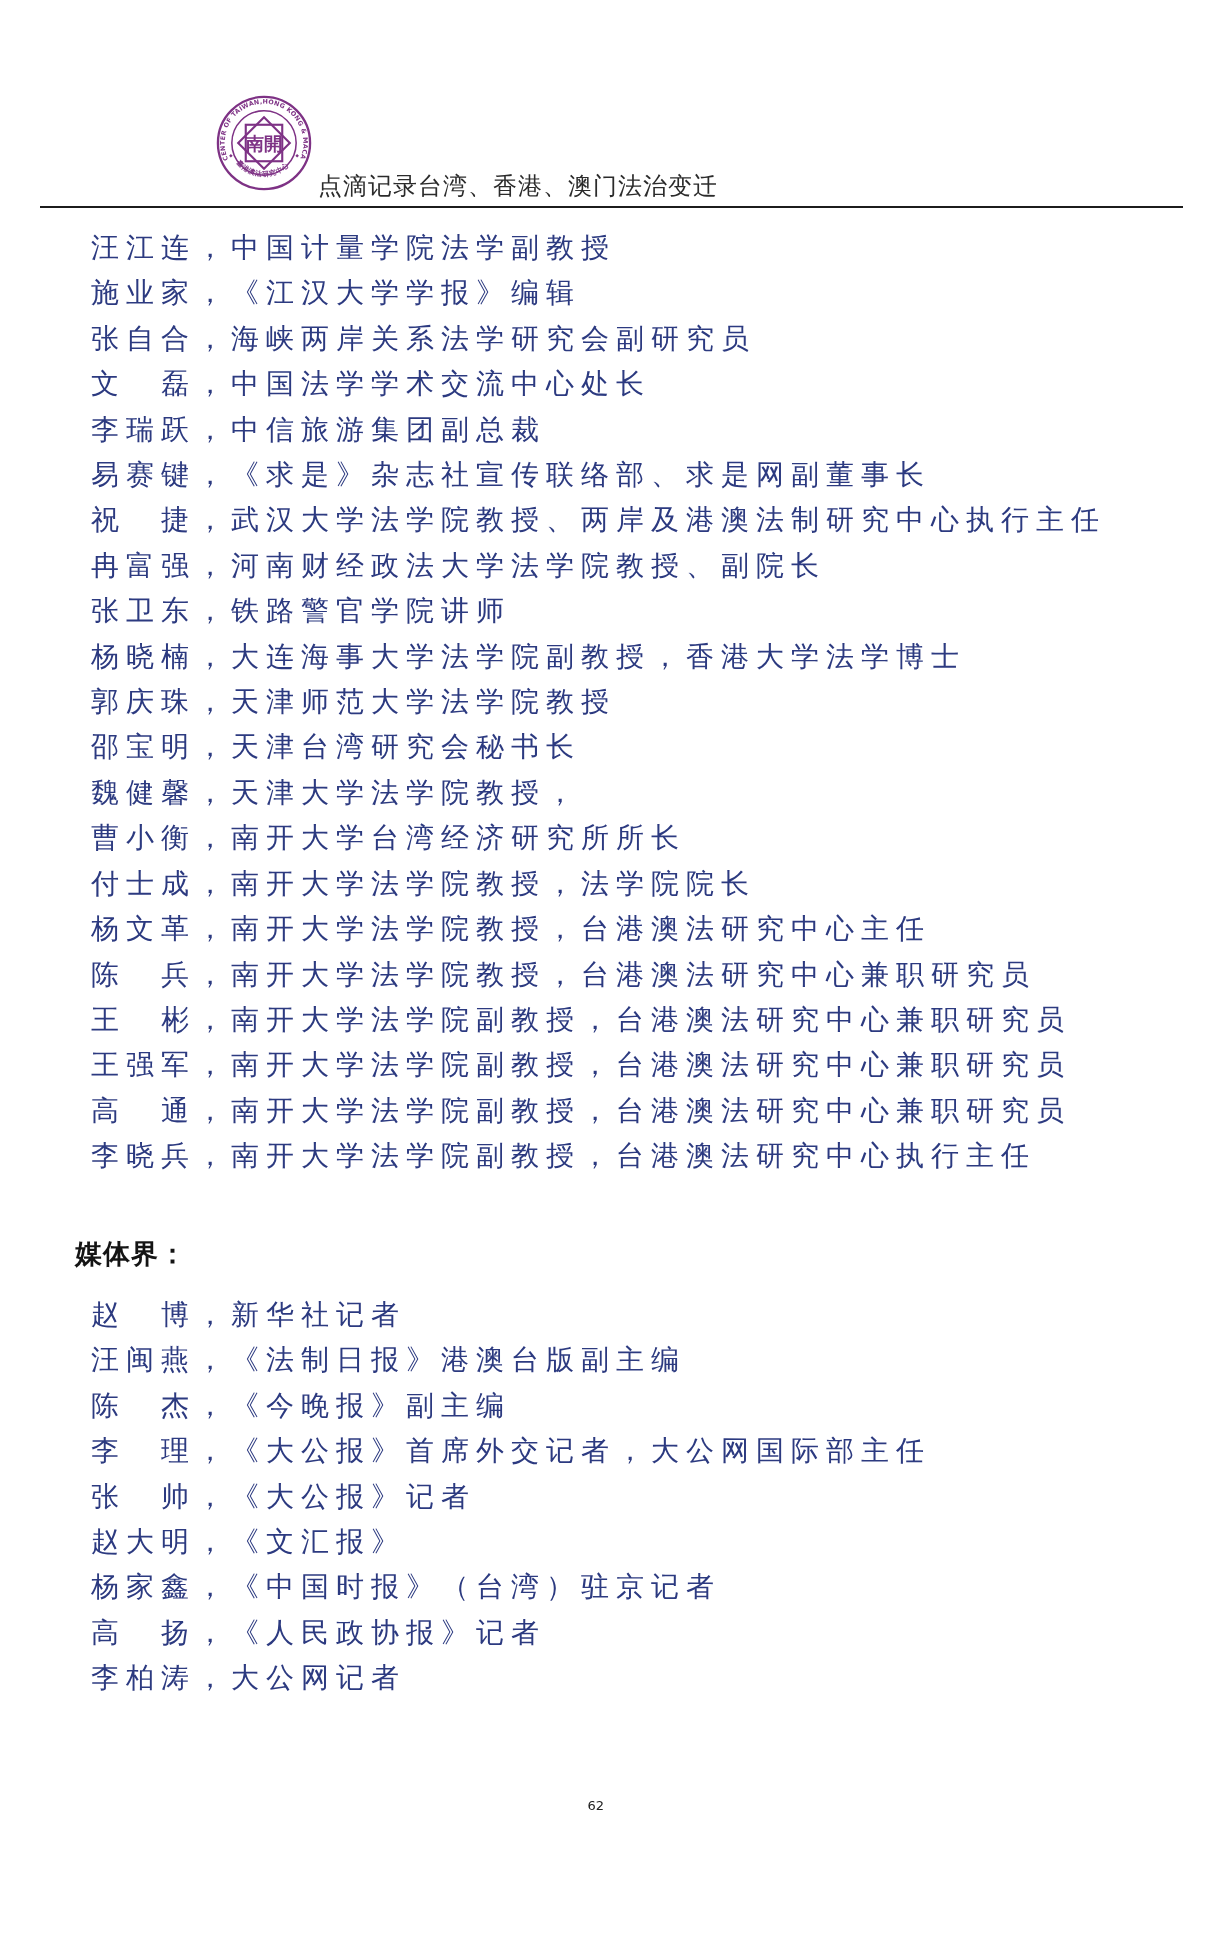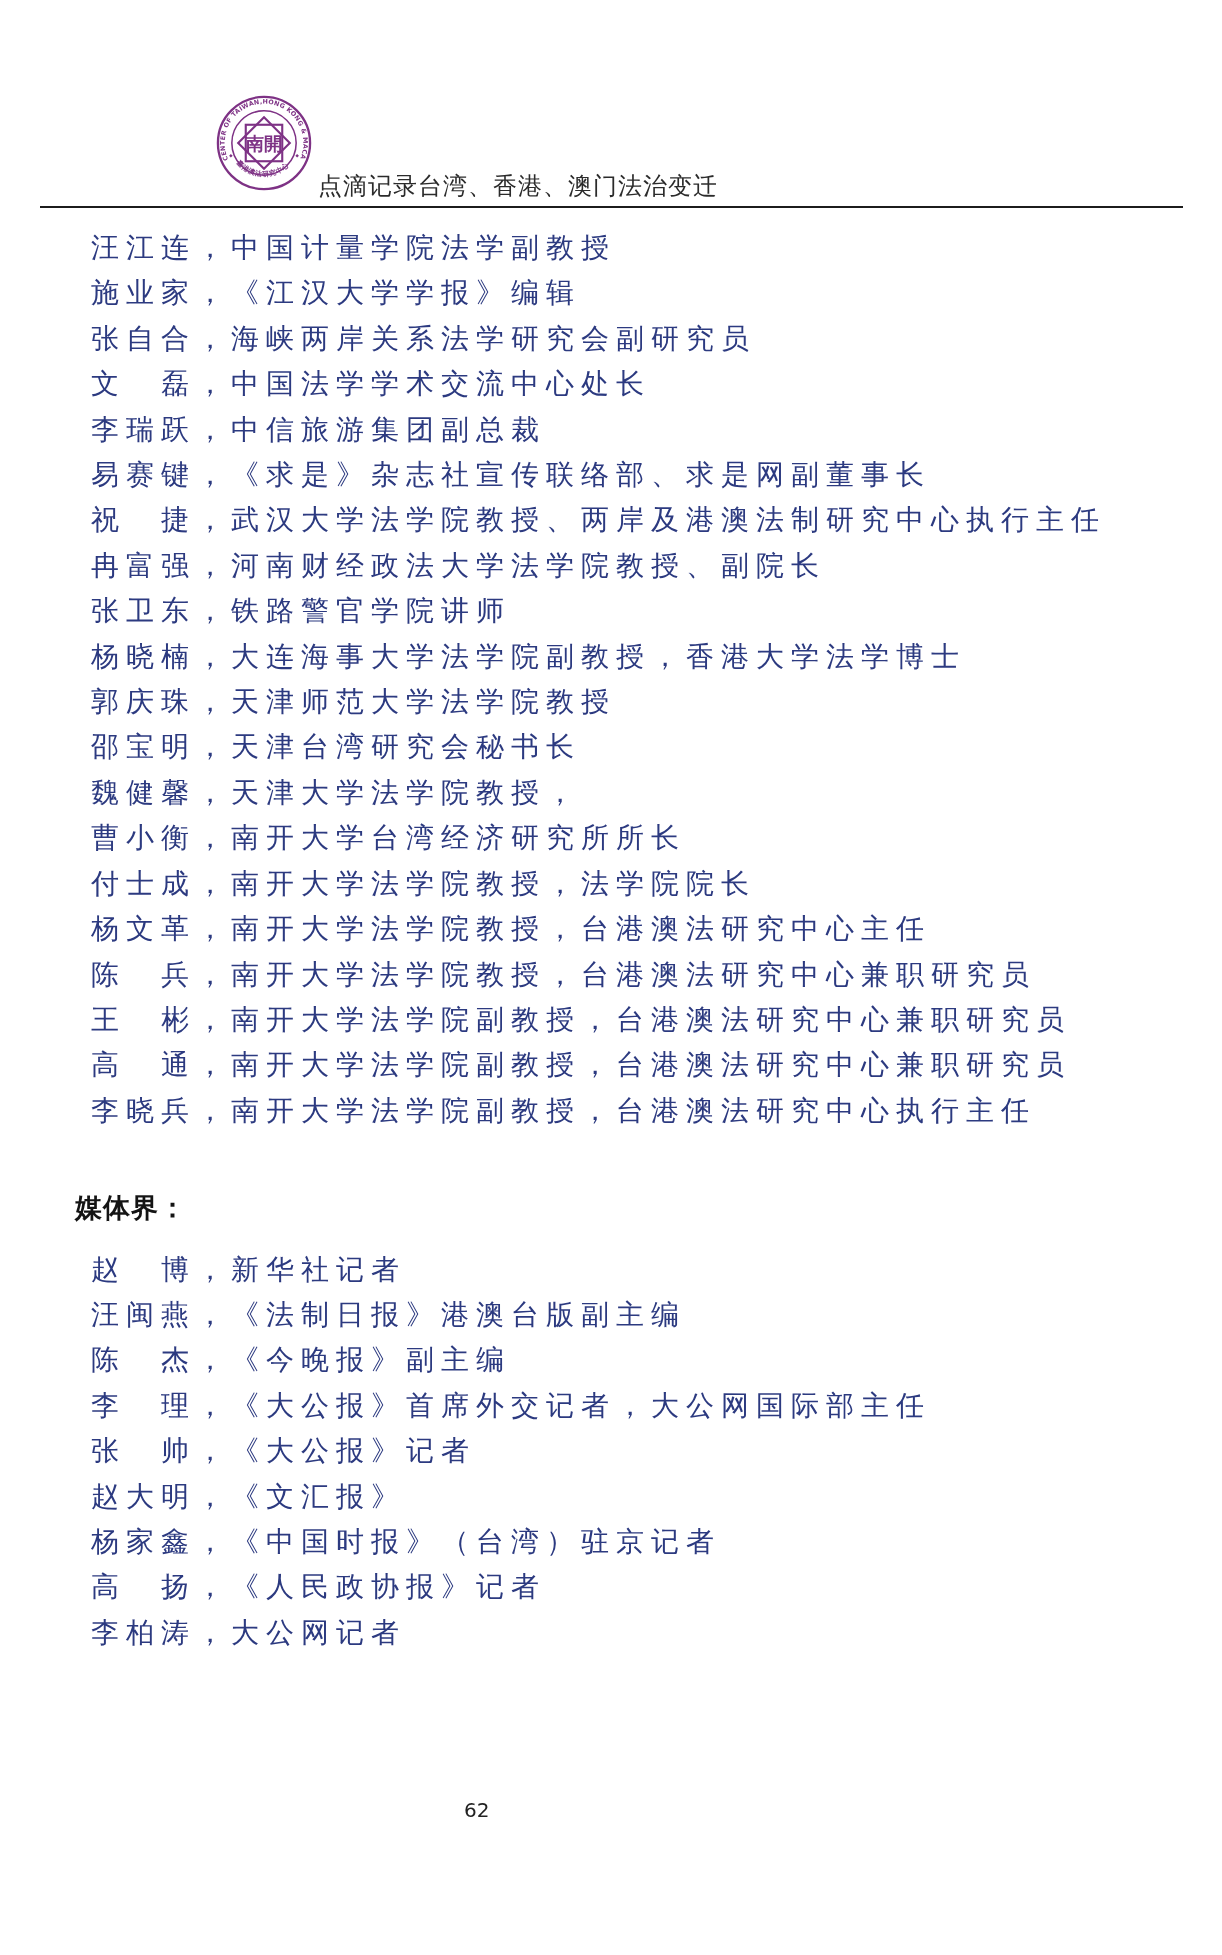--- a/index.html
+++ b/index.html
@@ -20,22 +20,22 @@
   ul.entries li{
     font-size:28px;line-height:45.4px;letter-spacing:7px;white-space:nowrap;
     color:#2c3a80;
   }
   .media-heading{
     margin:52px 0 12px 0;font-family:"DejaVu Sans","Liberation Sans",sans-serif;
     font-weight:bold;font-size:27px;line-height:45.4px;letter-spacing:1px;color:#141414;
   }
   
   .page-number{
-    position:absolute;top:1798px;left:464px;width:140px;text-align:left;
-    font-family:"DejaVu Sans","Liberation Sans",sans-serif;font-size:20px;color:#222;
+    position:absolute;top:1798px;left:464px;width:140px;text-align:right;
+    font-family:"DejaVu Sans","Liberation Sans",sans-serif;font-size:13px;color:#222;
   }
 </style>
 </head>
 <body>
 
 <div class="page">
 
   <svg class="logo" viewBox="0 0 100 100">
     <defs>
       <path id="arc-top" d="M 12.85,67.3 A 41,41 0 1 1 87.15,67.3" fill="none"></path>
@@ -72,20 +72,21 @@
         <li><span>张卫东</span><span>，</span><span>铁路警官学院讲师</span></li>
         <li><span>杨晓楠</span><span>，</span><span>大连海事大学法学院副教授，香港大学法学博士</span></li>
         <li><span>郭庆珠</span><span>，</span><span>天津师范大学法学院教授</span></li>
         <li><span>邵宝明</span><span>，</span><span>天津台湾研究会秘书长</span></li>
         <li><span>魏健馨</span><span>，</span><span>天津大学法学院教授，</span></li>
         <li><span>曹小衡</span><span>，</span><span>南开大学台湾经济研究所所长</span></li>
         <li><span>付士成</span><span>，</span><span>南开大学法学院教授，法学院院长</span></li>
         <li><span>杨文革</span><span>，</span><span>南开大学法学院教授，台港澳法研究中心主任</span></li>
         <li><span>陈　兵</span><span>，</span><span>南开大学法学院教授，台港澳法研究中心兼职研究员</span></li>
         <li><span>王　彬</span><span>，</span><span>南开大学法学院副教授，台港澳法研究中心兼职研究员</span></li>
+        <li><span>王强军</span><span>，</span><span>南开大学法学院副教授，台港澳法研究中心兼职研究员</span></li>
         <li><span>高　通</span><span>，</span><span>南开大学法学院副教授，台港澳法研究中心兼职研究员</span></li>
         <li><span>李晓兵</span><span>，</span><span>南开大学法学院副教授，台港澳法研究中心执行主任</span></li>
       </ul>
     <h2 class="media-heading">媒体界：</h2>
     <ul class="entries">
         <li><span>赵　博</span><span>，</span><span>新华社记者</span></li>
         <li><span>汪闽燕</span><span>，</span><span>《法制日报》港澳台版副主编</span></li>
         <li><span>陈　杰</span><span>，</span><span>《今晚报》副主编</span></li>
         <li><span>李　理</span><span>，</span><span>《大公报》首席外交记者，大公网国际部主任</span></li>
         <li><span>张　帅</span><span>，</span><span>《大公报》记者</span></li>

